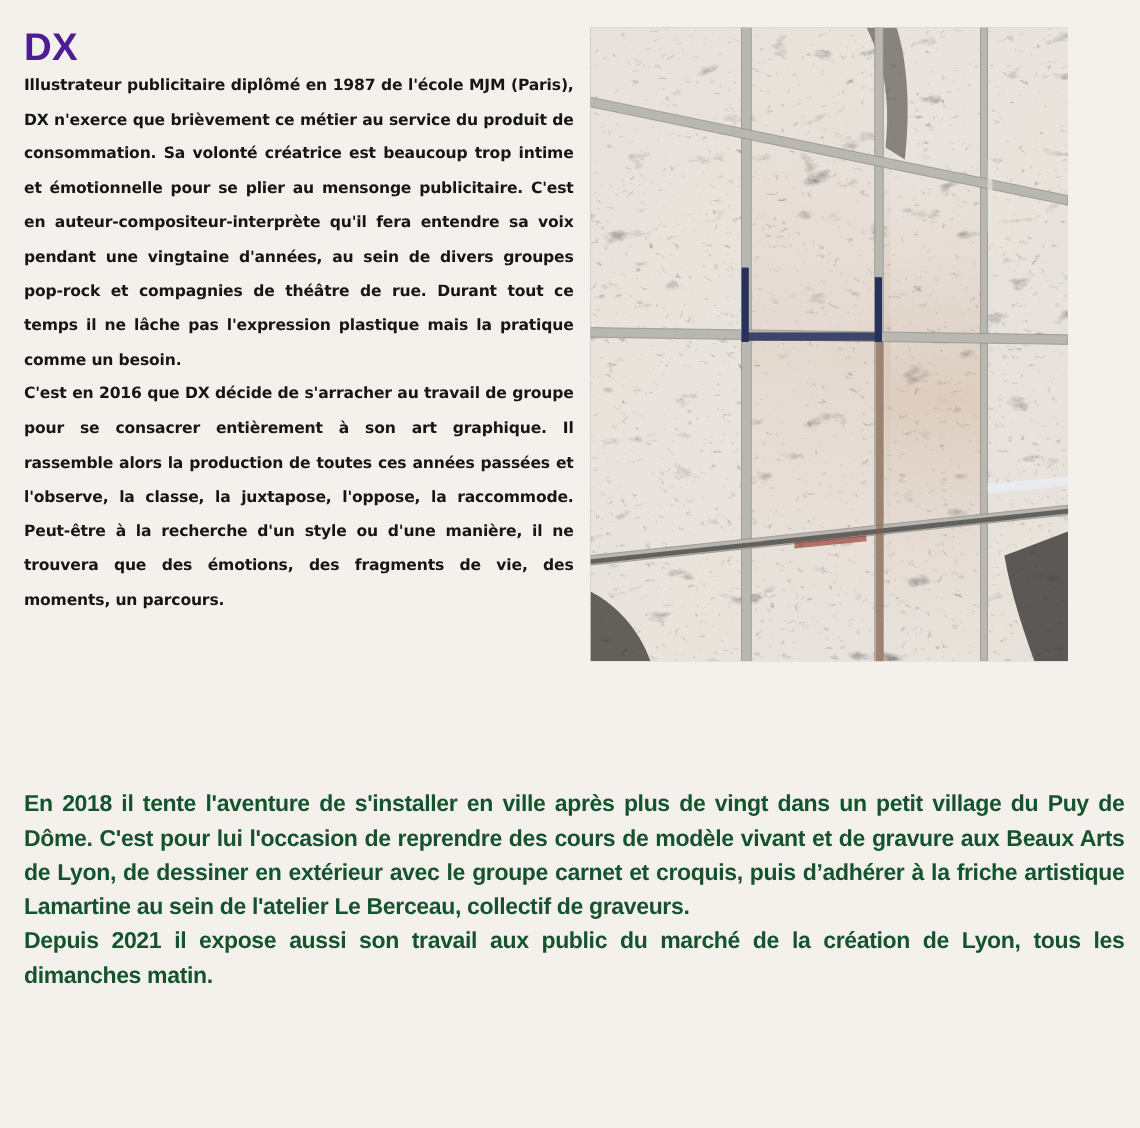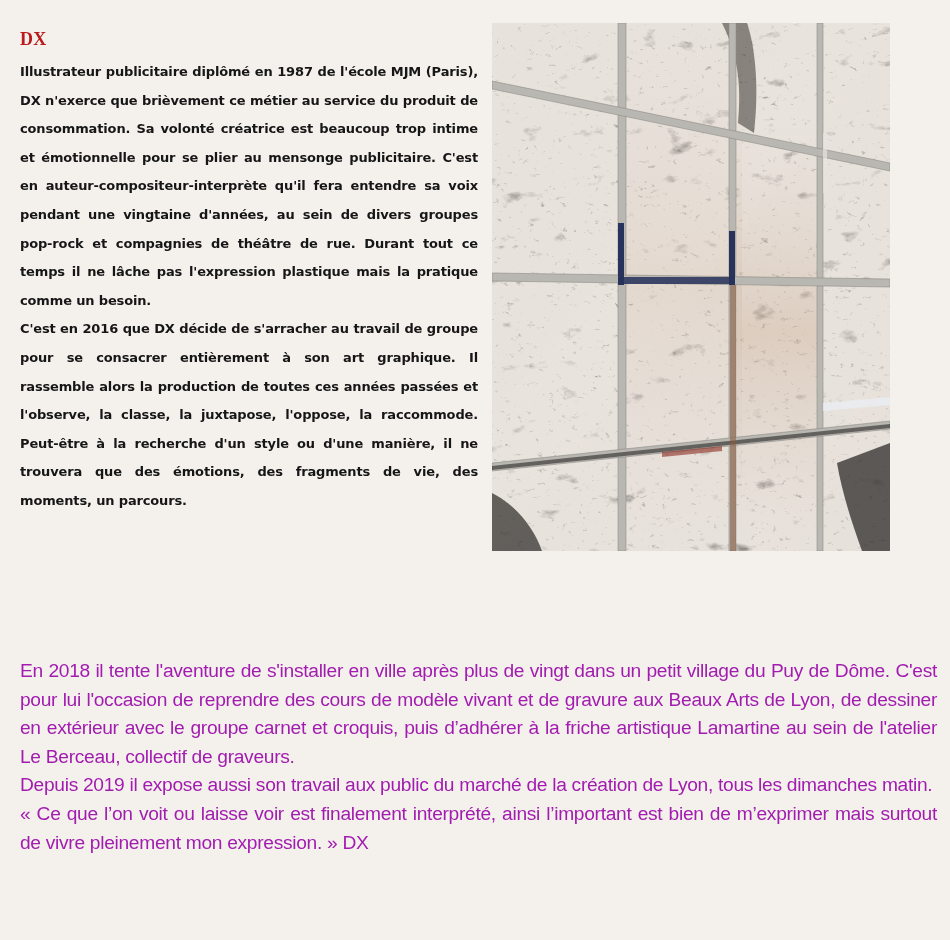--- a/index.html
+++ b/index.html
@@ -18,26 +18,26 @@
     .page {
       position: absolute;
       left: 0; top: 0;
       width: 950px; height: 940px;
     }
     .title {
       position: absolute;
       left: 20px;
       top: 22px;
       margin: 0;
-      font-family: Liberation Serif, serif;
+      font-family: Liberation Sans, sans-serif;
       font-weight: 700;
-      font-size: 18px;
+      font-size: 32px;
       line-height: 34px;
       letter-spacing: 0.2px;
-      color: #b91c1c;
+      color: #4c1d95;
     }
     .left-col {
       position: absolute;
       left: 20px;
       top: 58px;
       width: 458px;
       font-family: "DejaVu Sans", sans-serif;
       font-weight: 700;
       font-size: 13px;
       line-height: 28.6px;
@@ -66,23 +66,24 @@
       height: 528px;
     }
     .bottom {
       position: absolute;
       left: 20px;
       top: 657px;
       width: 917px;
       font-family: "Liberation Sans", sans-serif;
       font-size: 19.2px;
       line-height: 28.6px;
-      color: #a21caf;
+      color: #14532d;
       text-align: justify;
       letter-spacing: -0.3px;
+      font-weight: bold;
     }
     .bottom p {
       margin: 0;
     }
   </style>
 </head>
 <body>
 
 <div class="page">
 
@@ -148,17 +149,16 @@
 
       <rect x="238" y="262" width="6" height="266" fill="#8b5a3c" opacity="0.55"></rect>
 
       <polygon points="331,380 398,374 398,382 331,388" fill="#e9eef2" opacity="0.8"></polygon>
       <rect x="331" y="110" width="4" height="60" fill="#e8e4df" opacity="0.7"></rect>
     </svg>
   </div>
 
   <div class="bottom">
     <p>En 2018 il tente l'aventure de s'installer en ville après plus de vingt dans un petit village du Puy de Dôme. C'est pour lui l'occasion de reprendre des cours de modèle vivant et de gravure aux Beaux Arts de Lyon, de dessiner en extérieur avec le groupe carnet et croquis, puis d’adhérer à la friche artistique Lamartine au sein de l'atelier Le Berceau, collectif de graveurs.</p>
-    <p>Depuis 2019 il expose aussi son travail aux public du marché de la création de Lyon, tous les dimanches matin.</p>
-    <p>« Ce que l’on voit ou laisse voir est finalement interprété, ainsi l’important est bien de m’exprimer mais surtout de vivre pleinement mon expression. » DX</p>
+    <p>Depuis 2021 il expose aussi son travail aux public du marché de la création de Lyon, tous les dimanches matin.</p>
   </div>
 
 </div>
 
 </body></html>

